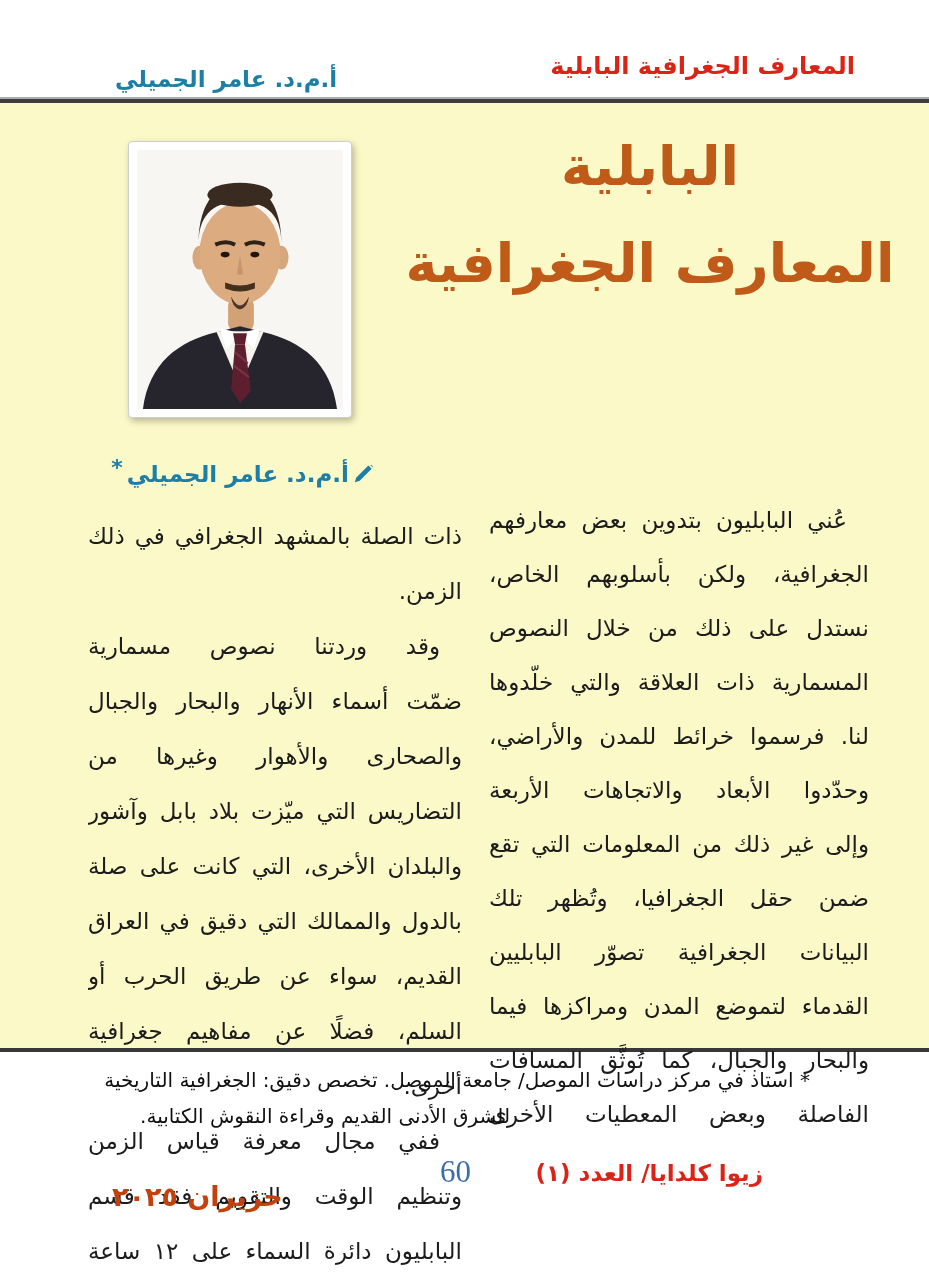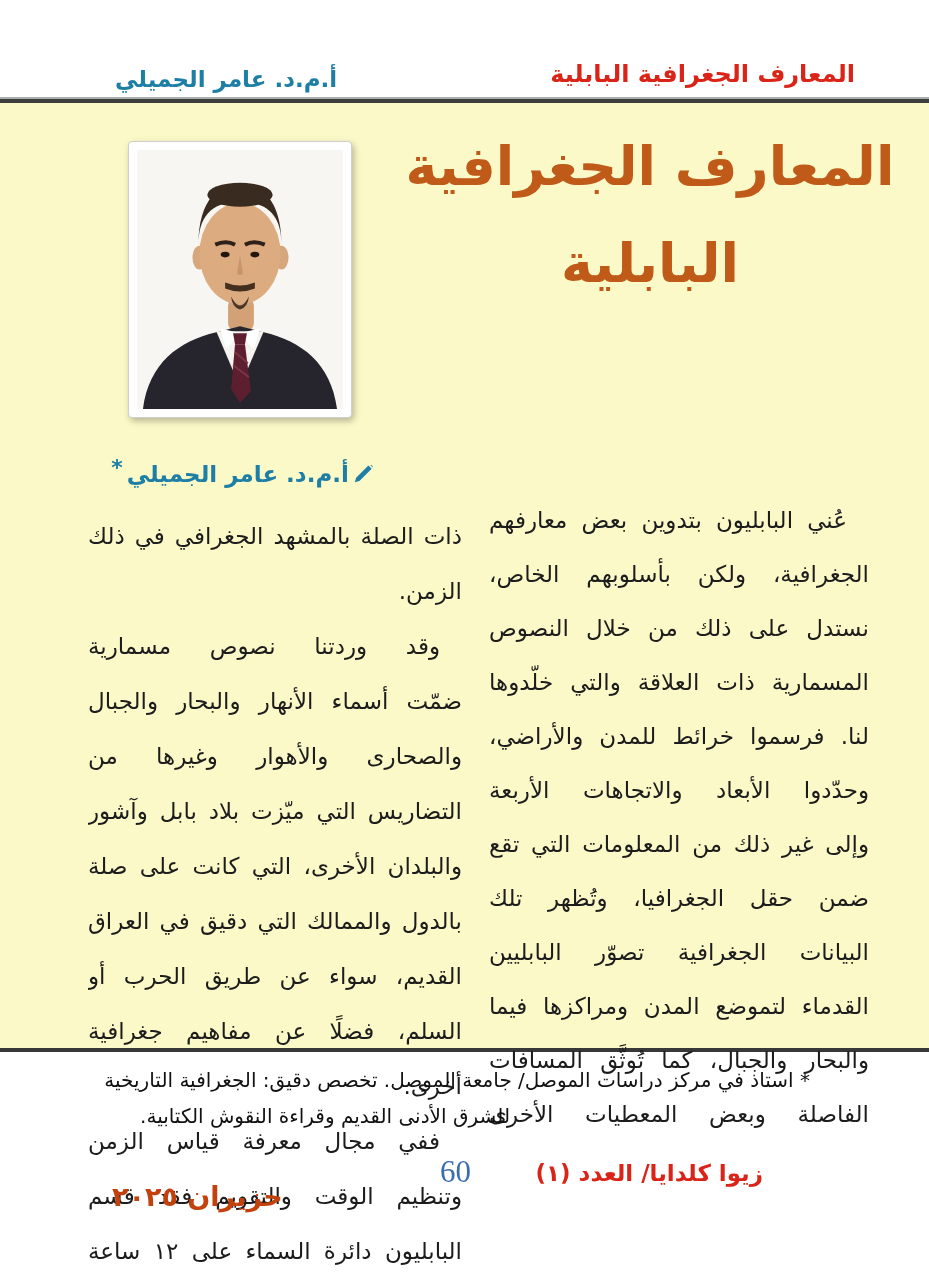--- a/index.html
+++ b/index.html
@@ -2,21 +2,21 @@
 <html lang="ar" dir="rtl"><head>
 <meta charset="utf-8">
 <style>
   html,body{margin:0;padding:0;background:#ffffff;}
   .page{
     position:relative;width:929px;height:1280px;overflow:hidden;
     background:#ffffff;font-family:"DejaVu Sans",sans-serif;direction:rtl;
   }
   
   .running-title{
-    position:absolute;top:60px;right:74px;
+    position:absolute;top:52px;right:74px;
     font-size:24px;font-weight:bold;color:#da2418;
   }
   .running-author{
     position:absolute;top:66px;left:115px;
     font-size:23px;font-weight:bold;color:#1d7ea6;
   }
   .header-rule{
     position:absolute;top:97px;left:0;width:929px;height:4px;
     background:#3e3e3e;border-top:2px solid #a8aeae;
   }
@@ -116,22 +116,22 @@
   </div>
 
   <div class="caption">
     <svg class="pen-icon" viewBox="0 0 24 24">
       <path d="M2 21l5-1.4L20.4 6.2l-3.6-3.6L3.4 16 2 21z" fill="#1d7ea6"></path>
       <path d="M21.6 5L19 2.4c.8-.8 2.8.2 2.6 2.6z" fill="#1d7ea6"></path>
     </svg><span>أ.م.د. عامر الجميلي</span><span class="star">*</span>
   </div>
 
   <h1 class="title">
+    <div>البابلية</div>
     <div>المعارف الجغرافية</div>
-    <div>البابلية</div>
   </h1>
 
   <div class="col col-right">
     <div class="ln ind">عُني البابليون بتدوين بعض معارفهم</div>
     <div class="ln">الجغرافية، ولكن بأسلوبهم الخاص،</div>
     <div class="ln">نستدل على ذلك من خلال النصوص</div>
     <div class="ln">المسمارية ذات العلاقة والتي خلّدوها</div>
     <div class="ln">لنا. فرسموا خرائط للمدن والأراضي،</div>
     <div class="ln">وحدّدوا الأبعاد والاتجاهات الأربعة</div>
     <div class="ln">وإلى غير ذلك من المعلومات التي تقع</div>

